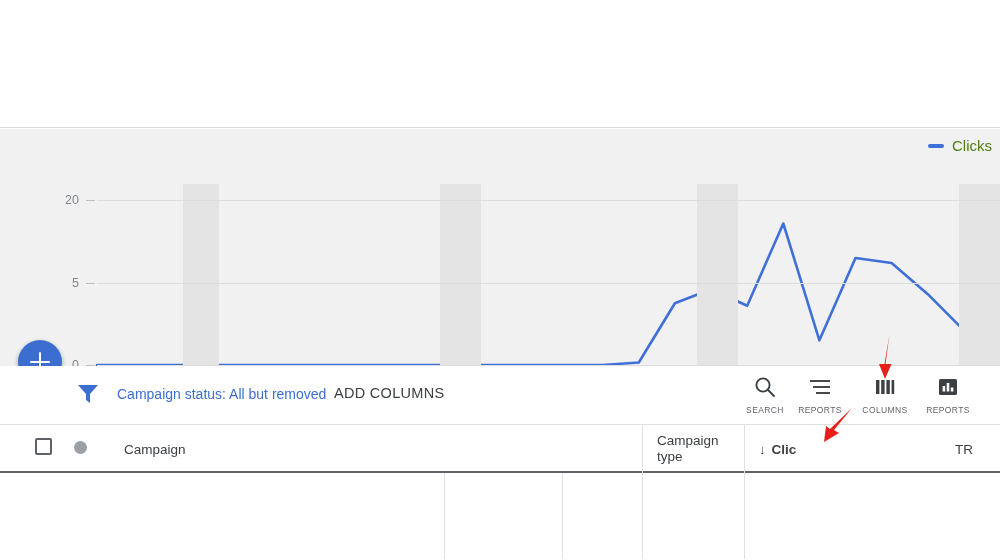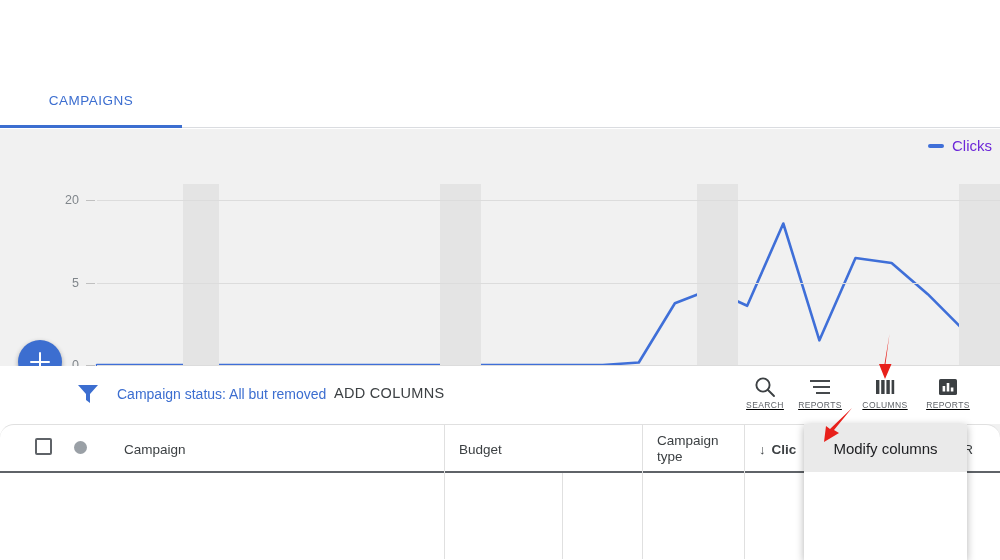--- a/index.html
+++ b/index.html
@@ -31,21 +31,21 @@
   #tab-campaigns .tab-underline { width: 182px; }
 
   
   .chart-panel {
     position: absolute; left: 0; top: 129px; width: 1000px; height: 237px;
     background: #f1f1f1;
   }
   .legend {
     position: absolute; right: 8px; top: 8px;
     display: flex; align-items: center; gap: 8px;
-    font-size: 15px; color: #6d28d9;
+    font-size: 15px; color: #4d7c0f;
   }
   .legend-swatch { width: 16px; height: 4px; border-radius: 2px; background: #3f6fd8; display:inline-block; }
 
   .plot {
     position: absolute; left: 97px; top: 55px; width: 903px; height: 258px;
   }
   .plot-bg { position: absolute; inset: 0; background: #f1f1f1; }
   .weekend { position: absolute; top: 0; bottom: 0; background: #e4e4e4; }
   .gridline { position: absolute; left: 0; right: 0; height: 1px; background: #dcdcdc; }
   .ytick {
@@ -83,35 +83,34 @@
   }
   .filter-text b { font-weight: normal; }
   .add-filter {
     position: absolute; left: 334px; top: 385px;
     font-size: 14.5px; color: #3c4043; letter-spacing: .3px; cursor: pointer;
   }
 
   
   .tool {
     position: absolute; top: 374px; width: 62px;
-    display: flex; flex-direction: column; align-items: center; 
+    display: flex; flex-direction: column; align-items: center; gap: 5px;
     cursor: pointer;
-    text-decoration: underline;
   }
   .tool-glyph { height: 26px; display:flex; align-items:center; justify-content:center; }
   .tool-label { font-size: 8.5px; letter-spacing: .4px; color: #5f6368; }
   #tool-search  { left: 734px; }
   #tool-segment { left: 789px; }
   #tool-columns { left: 854px; }
   #tool-reports { left: 917px; }
 
   
   .table {
     position: absolute; left: 0; top: 424px; width: 1000px; height: 136px;
-    background: #fff; border-top: 1px solid #e0e0e0; border-radius: 14px;
+    background: #fff; border-top: 1px solid #e0e0e0;
   }
   .thead { position: relative; height: 48px; border-bottom: 2px solid #5f6368; }
   .th {
     position: absolute; top: 0; height: 48px; display: flex; align-items: center;
     font-size: 13.5px; color: #3c4043; padding-left: 14px;
     border-left: 1px solid #e0e0e0;
   }
   .th.noborder { border-left: none; }
   .chk {
     position: absolute; left: 35px; top: 438px; width: 17px; height: 17px;
@@ -139,24 +138,20 @@
   .anno { position: absolute; z-index: 40; pointer-events: none; }
   #anno-columns { left: 874px; top: 334px; }
   #anno-modify  { left: 822px; top: 408px; }
 </style>
 </head>
 <body>
 
 <div id="app">
 
   <div class="tabbar">
-    <div class="tab active" id="tab-campaigns">
-      <span>CAMPAIGNS</span>
-      <div class="tab-underline"></div>
-    </div>
   </div>
 
   <div class="chart-panel">
 
     <div class="legend">
       <span class="legend-swatch"></span>
       <span>Clicks</span>
     </div>
 
     <div class="plot" id="plot">
@@ -240,21 +235,20 @@
         <rect x="13.4" y="5" width="3.4" height="14" fill="#3c4043"></rect>
         <rect x="18.6" y="5" width="2.6" height="14" fill="#3c4043"></rect>
       </svg>
     </div>
     <div class="tool-label">COLUMNS</div>
   </div>
 
   <div class="table">
     <div class="thead">
       <div class="th noborder" style="left:110px;width:334px;">Campaign</div>
-      <div class="th" style="left:444px;width:118px;">Budget</div>
       <div class="th" style="left:642px;width:102px;line-height:1.18;display:block;padding-top:8px;">
         <div>Campaign</div>
         <div>type</div>
       </div>
       <div class="th" style="left:744px;width:120px;font-weight:bold;">
         <span class="sortarrow">↓</span>
         <span>Clic</span>
       </div>
       <div class="th noborder" style="left:955px;width:45px;padding-left:0;">TR</div>
     </div>
@@ -263,23 +257,20 @@
       <div class="cellsep" style="left:444px;"></div>
       <div class="cellsep" style="left:562px;"></div>
       <div class="cellsep" style="left:642px;"></div>
       <div class="cellsep" style="left:744px;"></div>
     </div>
   </div>
 
   <div class="chk"></div>
   <div class="statusdot"></div>
 
-  <div class="dropdown">
-    <div class="dropdown-item">Modify columns</div>
-  </div>
 
   <svg class="anno" id="anno-columns" width="28" height="46" viewBox="0 0 28 46">
     <path d="M15.5 0 L11.5 30 L17.5 30 L11 45 L5 30 L10.5 30 Z" fill="#e8201b"></path>
   </svg>
 
   <svg class="anno" id="anno-modify" width="34" height="36" viewBox="0 0 34 36">
     <path d="M30 0 L12 22 L17 25 L2 34 L4 18 L8 21 Z" fill="#e8201b"></path>
   </svg>
 
 </div>

